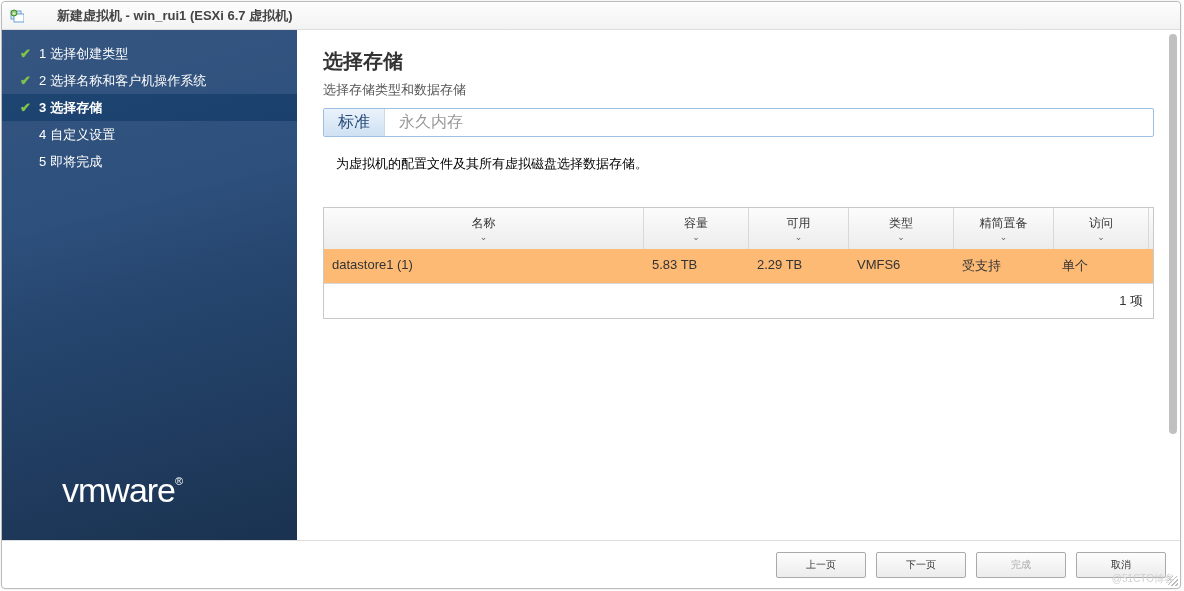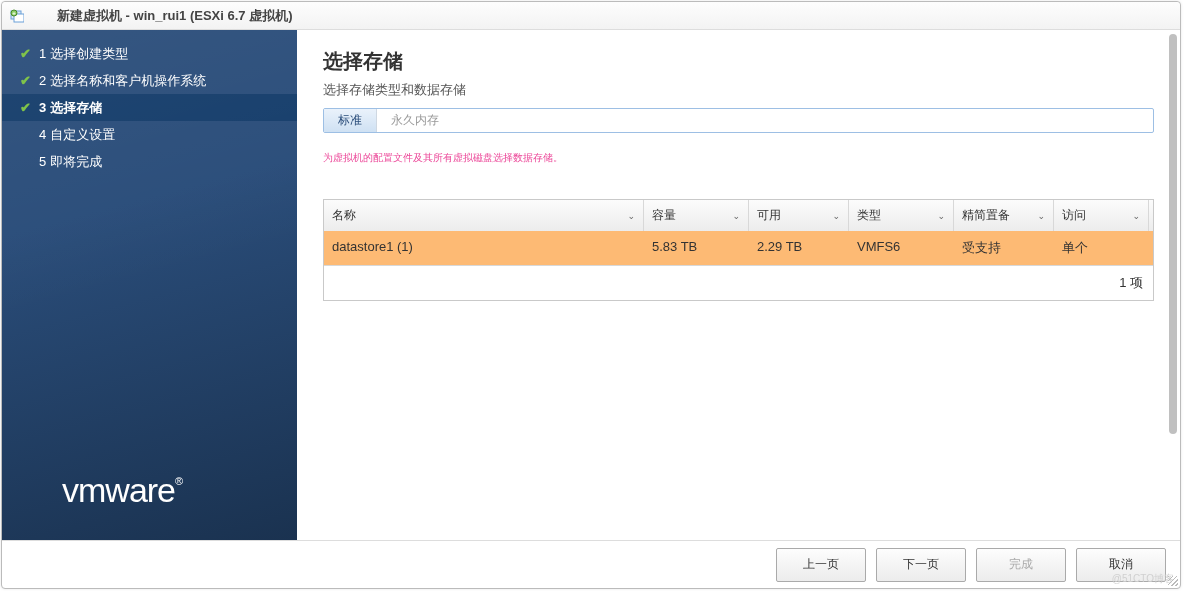--- a/index.html
+++ b/index.html
@@ -23,40 +23,40 @@
 .step.active { background:#153d6b; font-weight:bold; }
 .step .num { margin-right:4px; }
 .logo { color:#fff; font-size:34px; letter-spacing:-1px; padding:0 0 10px 60px; font-weight:400; }
 .logo .rball { display:inline-block; font-size:11px; vertical-align:top; margin-top:4px; }
 
 .main { flex:1; padding:18px 26px 10px 26px; display:flex; flex-direction:column; background:#fff; }
 .main h1 { font-size:20px; color:#333; font-weight:bold; margin-bottom:6px; }
 .main .sub { font-size:13px; color:#555; margin-bottom:9px; }
 
 .tabset { display:inline-flex; border:1px solid #9dbfe4; border-radius:2px; overflow:hidden; margin-bottom:18px; }
-.tabset .tab { padding:3px 14px; font-size:12px; background:#fff; color:#999; border-left:1px solid #cfd8e2; cursor:pointer; }
+.tabset .tab { padding:3px 14px; font-size:16px; background:#fff; color:#999; border-left:1px solid #cfd8e2; cursor:pointer; }
 .tabset .tab:first-child { border-left:none; }
 .tabset .tab.active { background:linear-gradient(#eaf2fb,#cfe1f3); color:#2a4d7a; }
 
-.desc { font-size:10px; color:#ec4899; margin-bottom:34px; }
+.desc { font-size:13px; color:#000000; margin-bottom:34px;margin-left:13px; }
 
 .table { border:1px solid #c9c9c9; width:100%; }
 .table .hdr { display:flex; background:linear-gradient(#fcfcfc,#ececec); font-size:12px; color:#333; }
-.table .hdr .cell { padding:7px 8px; border-right:1px solid #d8d8d8; display:flex; align-items:center; justify-content:space-between; }
+.table .hdr .cell { padding:7px 8px; border-right:1px solid #d8d8d8; display:flex; align-items:center; justify-content:space-between;flex-direction:column; }
 .table .hdr .cell .caret { color:#666; font-size:9px; }
 .table .row { display:flex; font-size:13px; color:#333; }
 .table .row.selected { background:#fdba74; }
 .table .row .cell { padding:8px 8px; }
 .c0{flex:0 0 320px}.c1{flex:0 0 105px}.c2{flex:0 0 100px}.c3{flex:0 0 105px}.c4{flex:0 0 100px}.c5{flex:0 0 95px}
 .table .footer { text-align:right; padding:8px 10px; font-size:13px; border-top:1px solid #d8d8d8; color:#333; }
 
 .scrollbar { position:absolute; right:3px; top:32px; width:8px; height:400px; background:#c0c0c0; border-radius:4px; }
 
 .buttons { height:48px; border-top:1px solid #ddd; display:flex; justify-content:flex-end; align-items:center; padding:0 14px; gap:10px; }
-.btn { min-width:90px; height:34px; border:1px solid #aaa; border-radius:2px; background:linear-gradient(#fdfdfd,#ececec); font-size:12px; color:#333; cursor:pointer;font-family:Liberation Serif, serif; }
+.btn { min-width:90px; height:26px; border:1px solid #aaa; border-radius:2px; background:linear-gradient(#fdfdfd,#ececec); font-size:10px; color:#333; cursor:pointer;font-family:Liberation Serif, serif; }
 .btn.disabled { color:#aaa; cursor:default; }
 
 .watermark { position:absolute; right:6px; bottom:2px; font-size:10px; color:#d0d0d0; }
 .resize-grip { position:absolute; right:2px; bottom:2px; width:10px; height:10px; background:repeating-linear-gradient(135deg,#bbb 0 1px,transparent 1px 3px); }
 </style>
 </head>
 <body>
 
 <div class="dialog">
 

